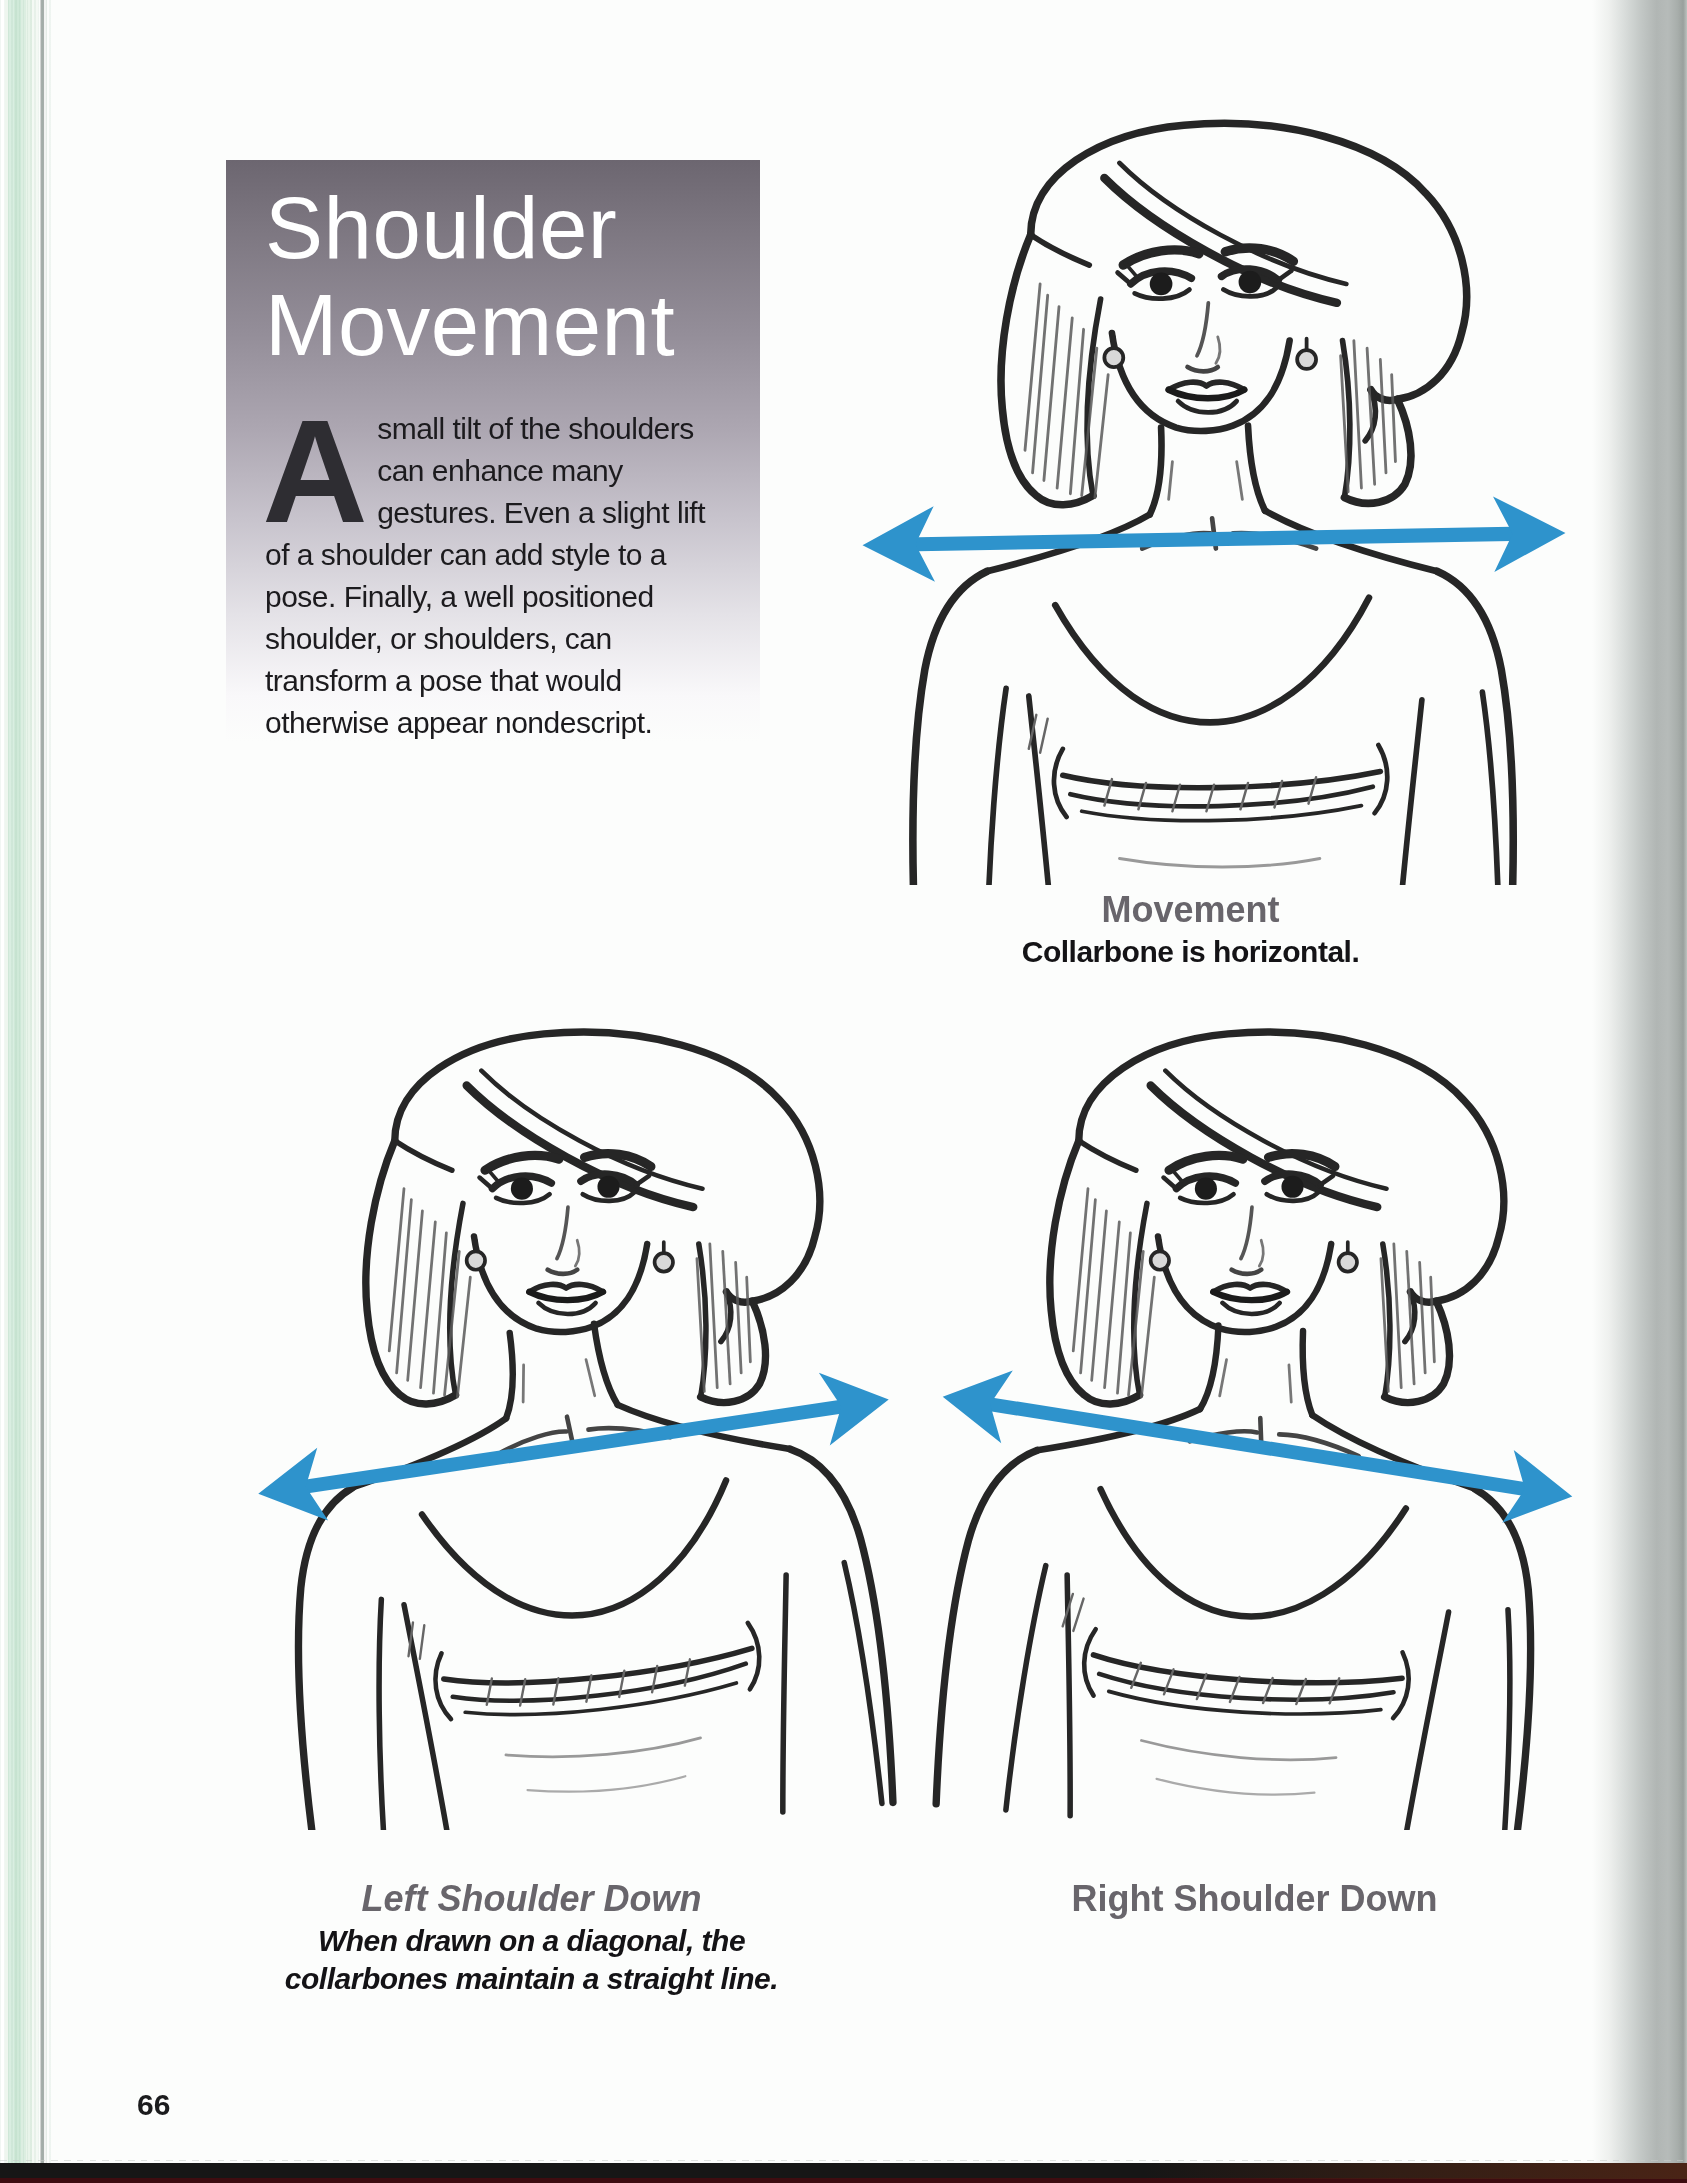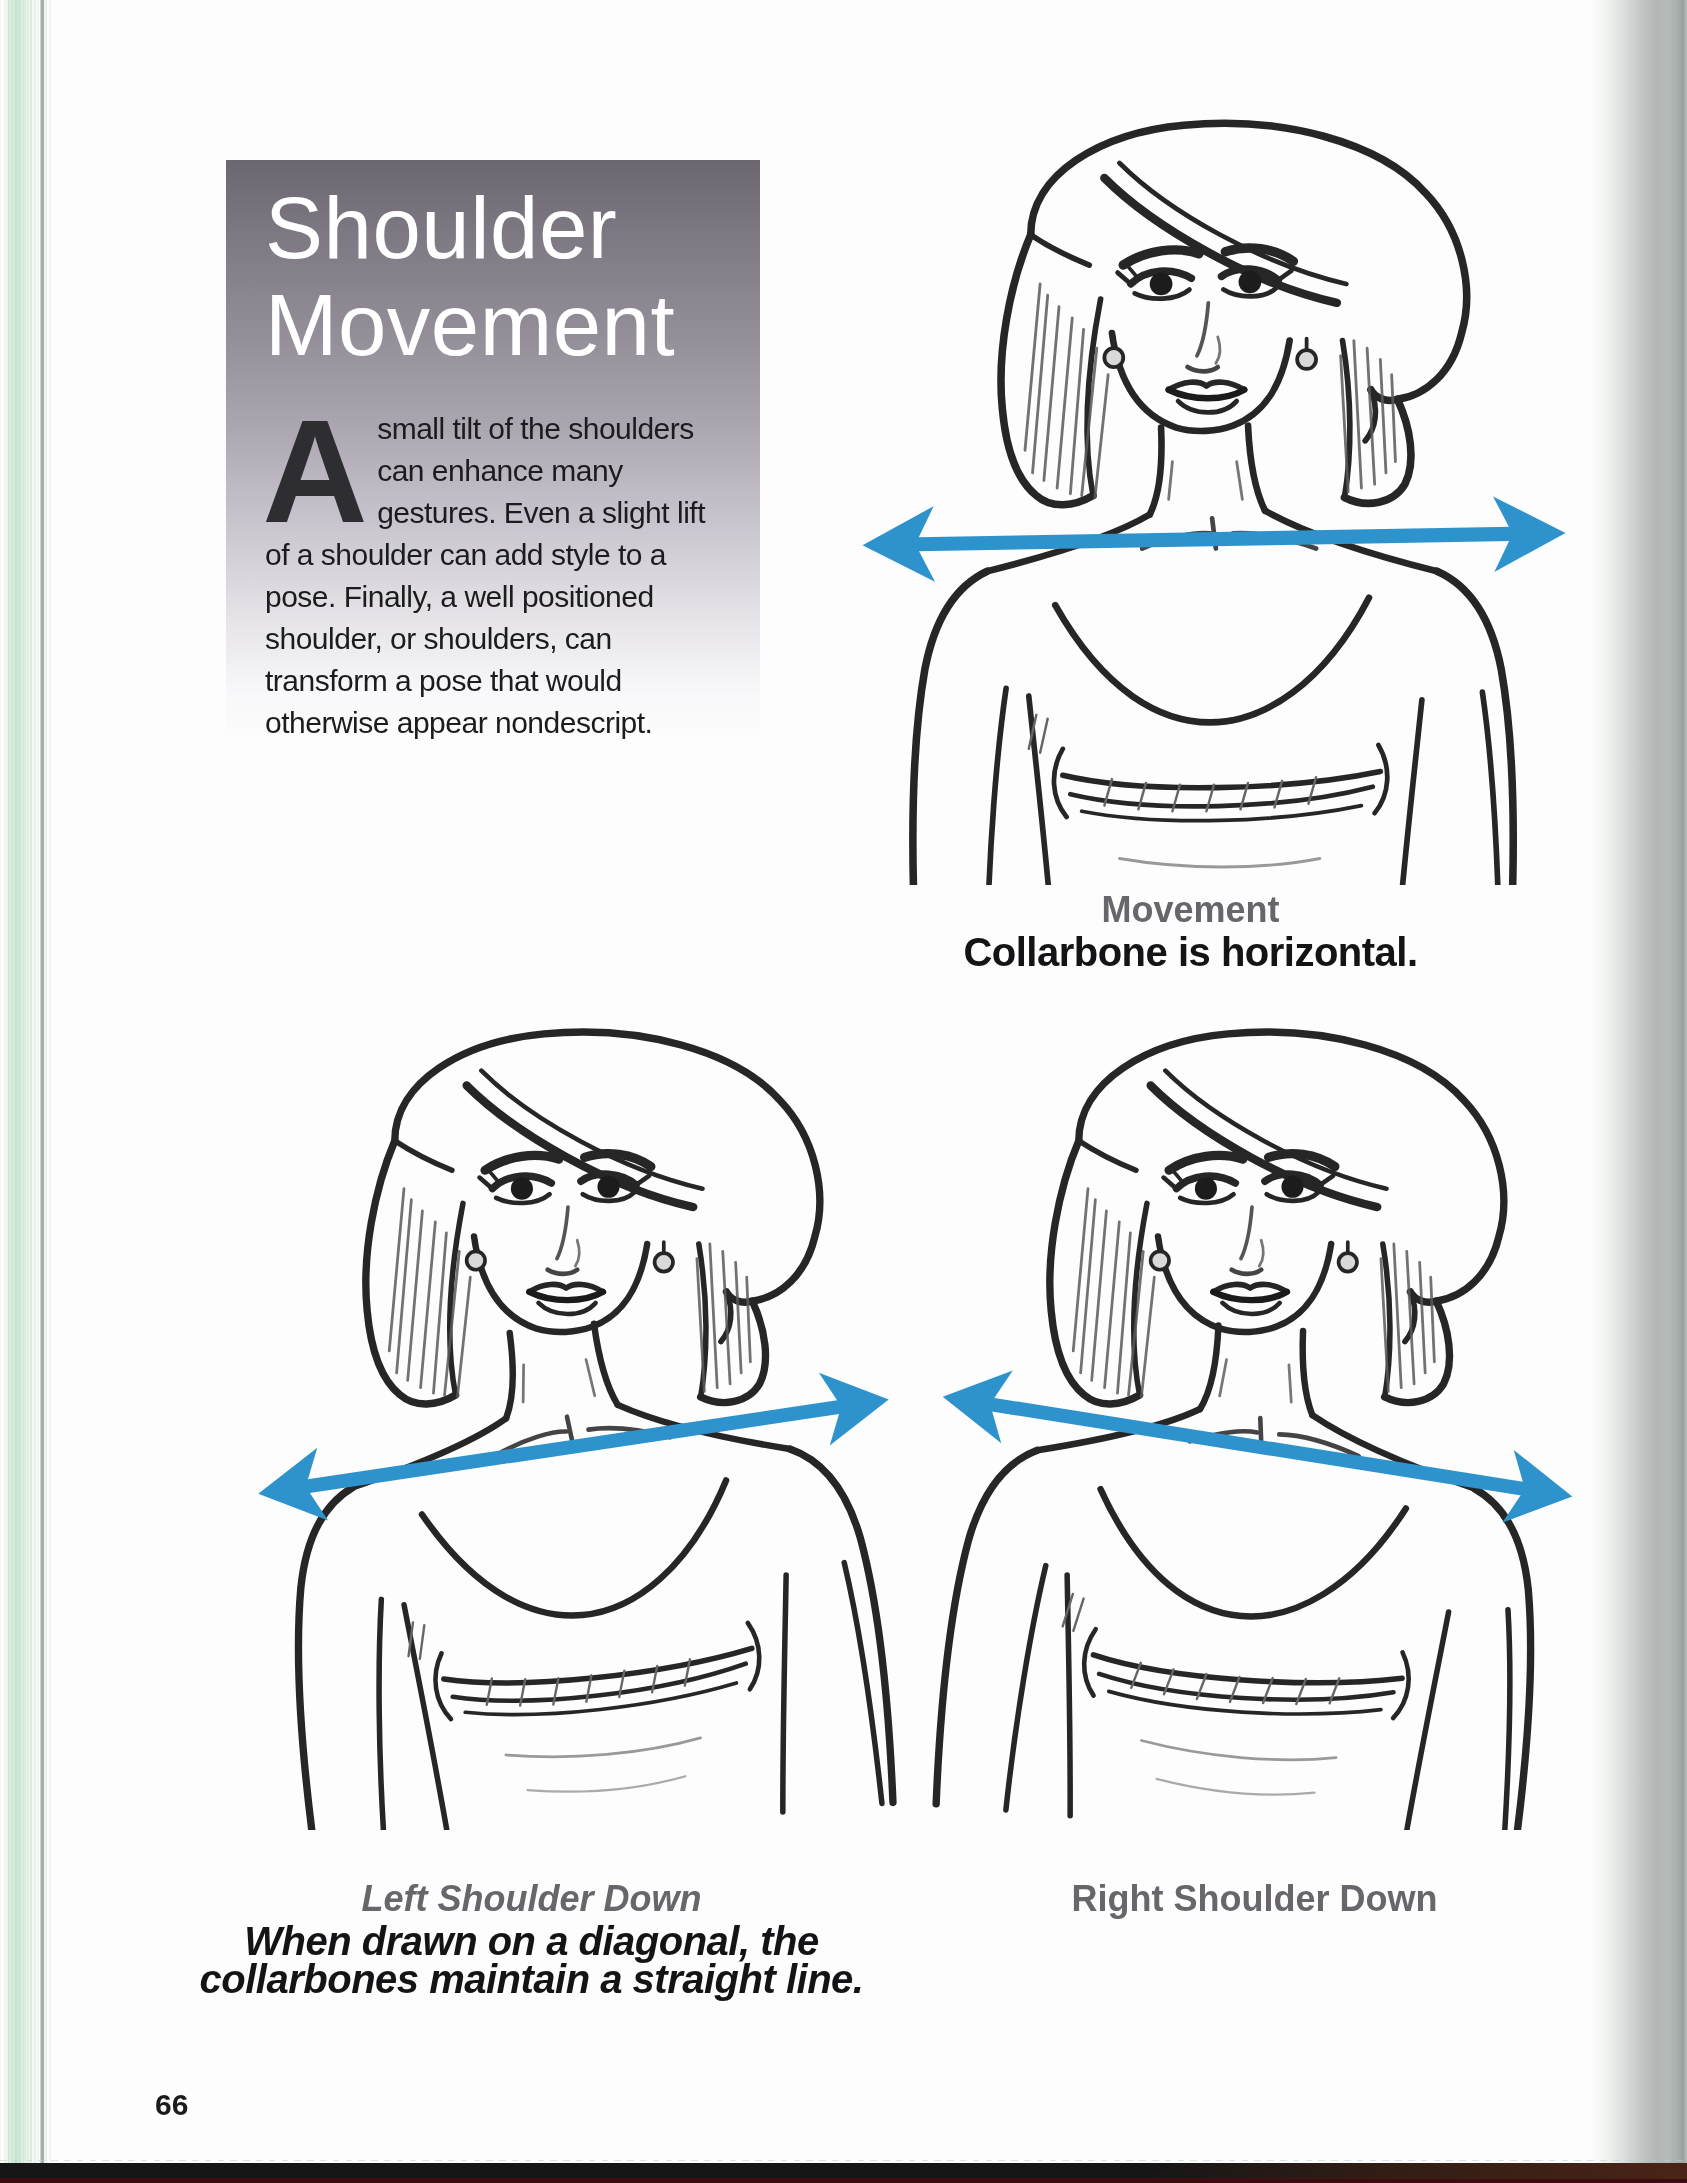--- a/index.html
+++ b/index.html
@@ -70,26 +70,26 @@
   .arrow-line { stroke:var(--arrow_blue); }
   .arrow-head { fill:var(--arrow_blue); stroke:none; }
 
   
   .fig-caption { position:absolute; text-align:center; }
   .fig-heading {
     font-size:36px; line-height:41px; font-weight:bold;
     color:var(--heading_gray); letter-spacing:0;
   }
   .fig-text {
-    margin-top:2.8px; font-size:40px; line-height:38px; font-weight:bold;
+    margin-top:2.8px; font-size:30px; line-height:38px; font-weight:bold;
     color:#141316; white-space:pre-line; letter-spacing:-0.5px;text-align:center;
   }
 
   .page-number {
-    position:absolute; left:155px; top:2088px;
+    position:absolute; left:137px; top:2088px;
     font-size:30px; font-weight:bold; color:#1b1b1d;
   }
 </style>
 </head>
 <body>
 
 <div class="page">
 
   <svg width="0" height="0" style="position:absolute">
     <defs>

